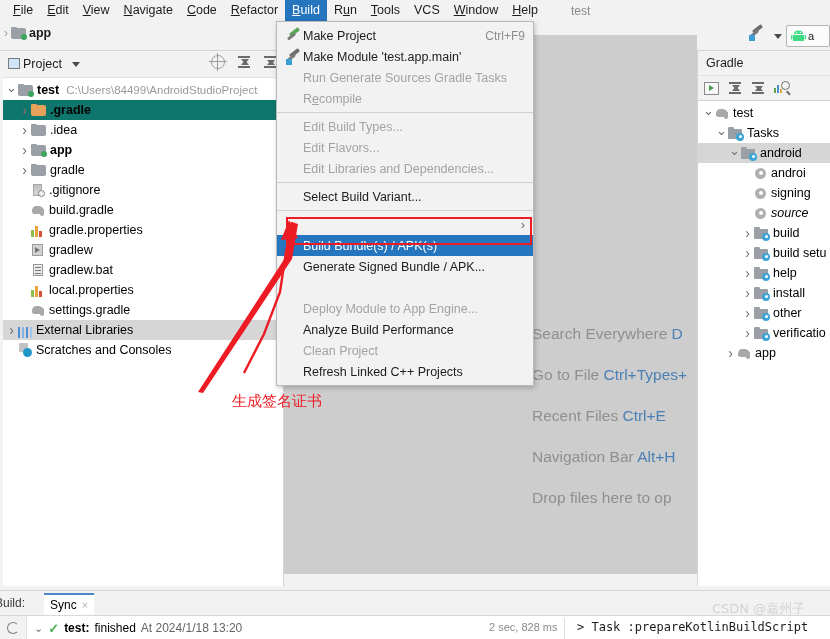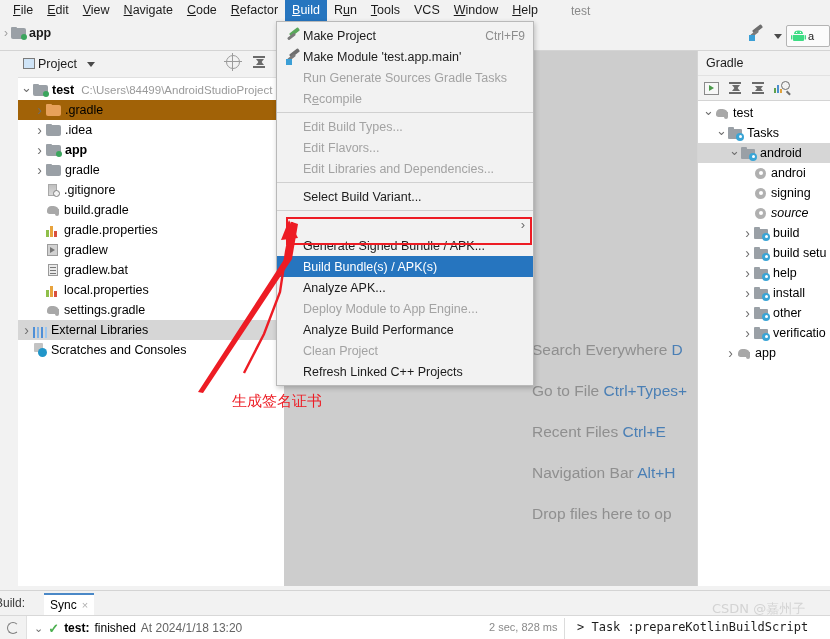--- a/index.html
+++ b/index.html
@@ -111,21 +111,21 @@
 
   
   .left-stripe {
     position: absolute; left: 0; top: 51px;
     width: 3px; height: 540px;
     background: #f2f2f2;
   }
 
   
   .project-panel {
-    position: absolute; left: 18px; top: 51px;
+    position: absolute; left: 3px; top: 51px;
     width: 281px; height: 539px;
     background: #ffffff;
     border-right: 1px solid #d4d4d4;
     box-sizing: border-box;
   }
   .pp-header {
     height: 26px;
     background: #f2f2f2;
     display: flex; align-items: center;
     border-bottom: 1px solid #e0e0e0;
@@ -175,21 +175,21 @@
   .ico-collapse .arr.a2 { bottom:4px; border-bottom:5px solid #6b6b6b; }
   .ico-expand .arr.a1 { top:4.5px; border-bottom:5px solid #6b6b6b; }
   .ico-expand .arr.a2 { bottom:4.5px; border-top:5px solid #6b6b6b; }
 
   .tree { padding-top: 2px; font-size: 12.5px; }
   .tree-row {
     height: 20px; display: flex; align-items: center;
     white-space: nowrap; cursor: default;
     padding-right: 4px;
   }
-  .tree-row.hl-yellow { background: #a16207; }
+  .tree-row.hl-yellow { background: #0f766e; font-weight: bold; }
   .tree-row.hl-gray { background: #d6d6d6; }
   .tw {
     width: 13px; display: inline-flex; justify-content: center;
     align-items: center; color: #6e6e6e; font-size: 9px;
     flex: 0 0 13px;
   }
   .tw.open::before { content: "\2304"; font-size: 13px; line-height: 5px; position: relative; top:-3px;}
   .tw.closed::before { content: "\203A"; font-size: 14px; line-height: 10px; }
   .node-label { margin-left: 4px; }
   .node-label.bold { font-weight: bold; }
@@ -244,21 +244,21 @@
     content:""; position:absolute; left:1px; top:0px; width:9px;height:9px;
     background:#c3c3c3; border-radius:1px;
   }
   .fi-scratch::after{
     content:""; position:absolute; right:0px; bottom:0px; width:9px;height:9px;border-radius:50%;
     background:#2196c9;
   }
 
   
   .editor-area {
-    position: absolute; left: 284px; top: 51px;
+    position: absolute; left: 284px; top: 35px;
     width: 413px; height: 539px;
     background: #cdcdcd;
   }
   .ph-list {
     position: absolute; left: 248px; top: 290px;
     display: flex; flex-direction: column; gap: 23px;
     font-size: 15.5px; color: #8f8f8f;
     white-space: nowrap;
   }
   .ph-list .key { color: #4a7fb5; }
@@ -784,32 +784,31 @@
     </div>
 
     <div class="mi-sep"></div>
 
     <div class="mi">
       <span class="mi-icon"></span>
       <span class="mi-label"></span>
       <span class="mi-arrow">›</span>
     </div>
 
+    <div class="mi selected">
+      <span class="mi-icon"></span>
+      <span class="mi-label">Build Bundle(s) / APK(s)</span>
+    </div>
+
     <div class="mi">
       <span class="mi-icon"></span>
       <span class="mi-label">Generate Signed Bundle / APK...</span>
     </div>
-
-    <div class="mi selected">
-      <span class="mi-icon"></span>
-      <span class="mi-label">Build Bundle(s) / APK(s)</span>
-    </div>
     <div class="mi">
       <span class="mi-icon"></span>
-      <span class="mi-label">Analyze APK...</span>
     </div>
     <div class="mi disabled">
       <span class="mi-icon"></span>
       <span class="mi-label">Deploy Module to App Engine...</span>
     </div>
     <div class="mi">
       <span class="mi-icon"></span>
       <span class="mi-label">Analyze Build Performance</span>
     </div>
     <div class="mi disabled">

